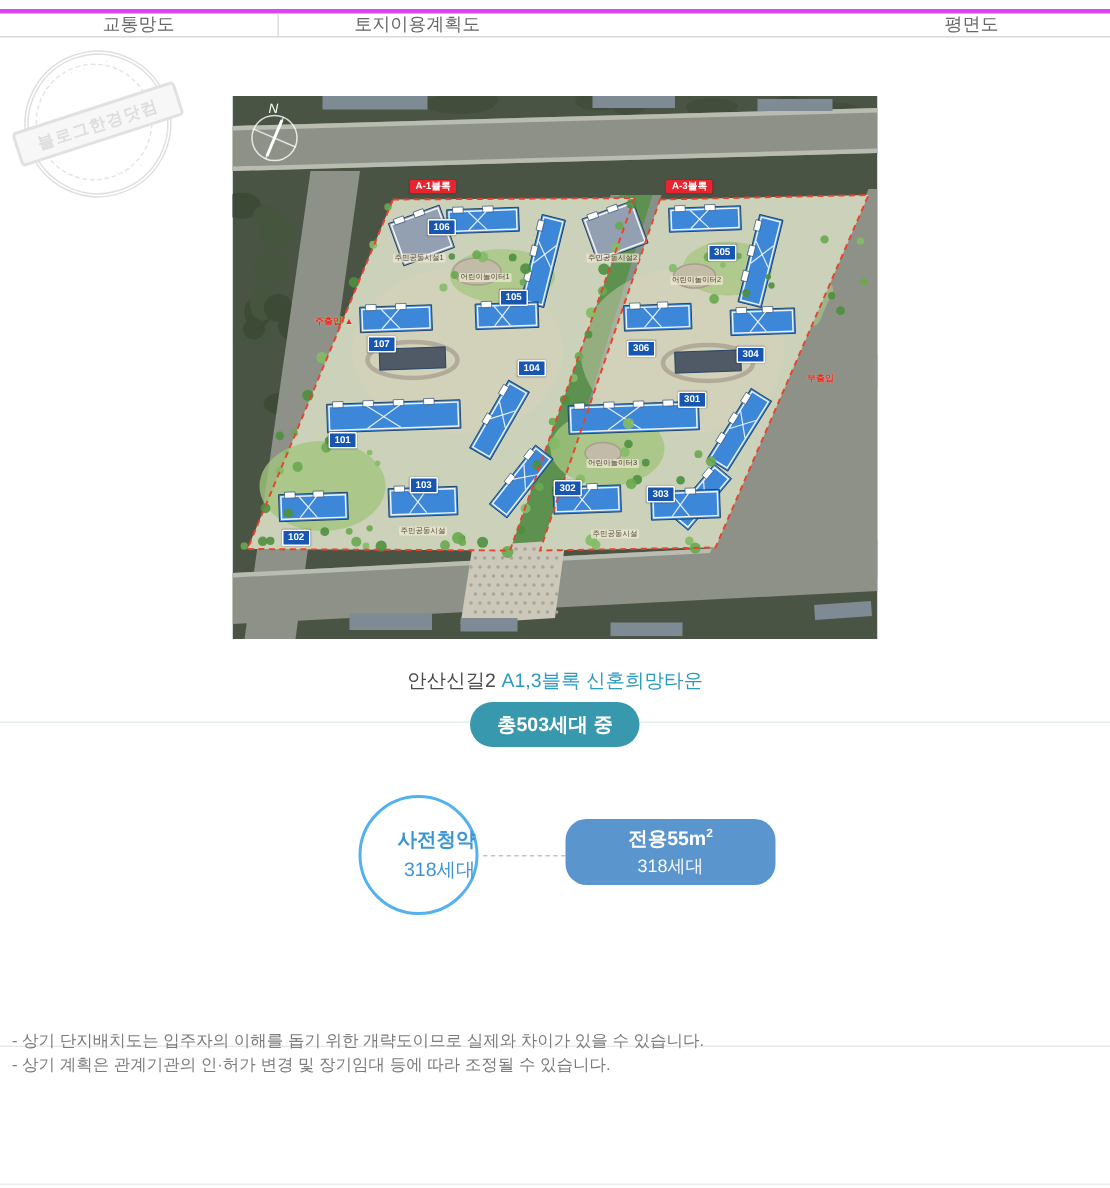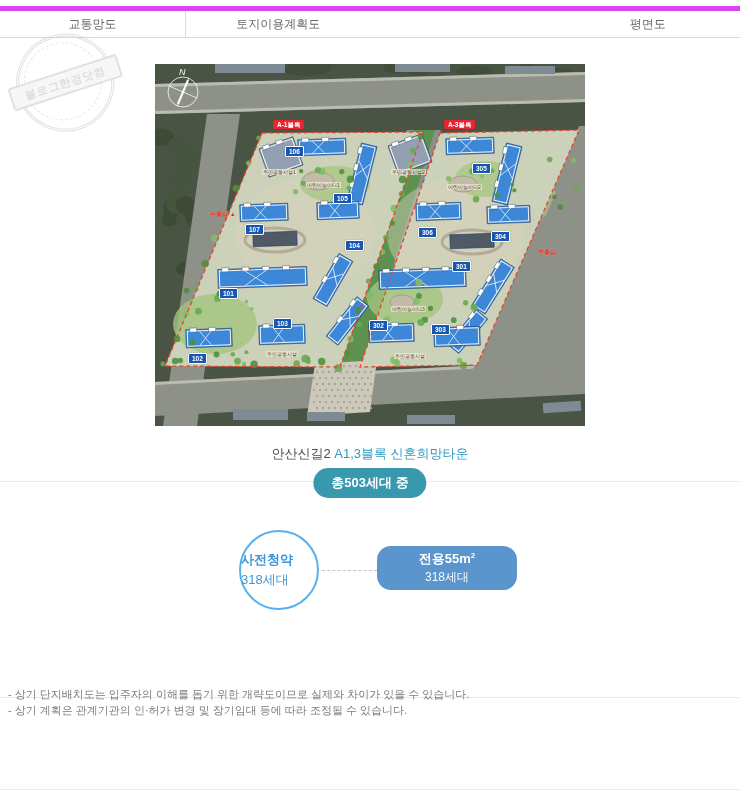--- a/index.html
+++ b/index.html
@@ -1,21 +1,21 @@
 <!DOCTYPE html>
 <html style="--accent_teal: #3898ad; --accent_blue: #5b95ce; --tab_gradient_start: #52b98d; --tab_gradient_end: #2b8ca6; --building_blue: #3d87d8; --boundary_red: #e8432e;"><head>
 <meta charset="utf-8">
 <style>
   html,body{margin:0;padding:0;background:#fff;}
   body{font-family:"Liberation Sans","DejaVu Sans",sans-serif;}
   .page{position:relative;width:740px;height:792px;background:#fff;overflow:hidden;}
 
   
-  .tabbar{position:absolute;left:0;top:6px;width:740px;height:32px;display:flex;
-          border-top:5px solid #d946ef;border-bottom:1px solid #d9d9d9;box-sizing:border-box;background:#fff;text-align:right;}
+  .tabbar{position:absolute;left:0;top:6px;width:740px;height:19px;display:flex;
+          border-top:3px solid #d946ef;border-bottom:1px solid #d9d9d9;box-sizing:border-box;background:#fff;text-align:right;}
   .tab{flex:1 1 0;display:flex;align-items:center;justify-content:center;
        font-size:12px;color:#666;cursor:pointer;border-left:1px solid #ddd;box-sizing:border-box;}
   .tab:first-child{border-left:none;}
   .tab.active{background:linear-gradient(90deg,var(--tab_gradient_start),var(--tab_gradient_end));
        color:#fff;font-weight:bold;border-left:none;margin-top:43px;}
   .tab.active + .tab{border-left:none;}
 
   
   .stamp{position:absolute;left:12px;top:30px;width:104px;height:104px;transform:rotate(-18deg);
          opacity:.55;pointer-events:none;}
@@ -47,21 +47,21 @@
   .caption{position:absolute;left:0;top:445px;width:740px;text-align:center;font-size:13px;color:#4a4a4a;}
   .caption .hl{color:#2d9ac0;font-weight:normal;}
   .total-line{position:absolute;left:0;top:481px;width:740px;height:1px;background:#e2edf0;}
   .total-pill{position:absolute;left:370px;top:468px;transform:translateX(-50%);
        background:var(--accent_teal);color:#fff;font-size:13px;font-weight:bold;
        padding:6px 18px;border-radius:15px;white-space:nowrap;}
 
   
   .supply-circle{position:absolute;left:239px;top:530px;width:80px;height:80px;border-radius:50%;
        border:2.5px solid #53b2ee;background:#fff;display:flex;flex-direction:column;
-       align-items:flex-start;justify-content:center;box-sizing:border-box;}
+       align-items:flex-end;justify-content:center;box-sizing:border-box;}
   .supply-circle .l1{color:#3e95d6;font-weight:bold;font-size:13px;}
   .supply-circle .l2{color:#3e95d6;font-size:13px;margin-top:2px;}
   .supply-connector{position:absolute;left:322px;top:570px;width:55px;height:0;
        border-top:1px dashed #c4c4c4;}
   .supply-box{position:absolute;left:377px;top:546px;width:140px;height:44px;border-radius:14px;
        background:var(--accent_blue);color:#fff;display:flex;flex-direction:column;
        align-items:center;justify-content:center;}
   .supply-box .t{font-size:13px;font-weight:bold;}
   .supply-box .t sup{font-size:8px;}
   .supply-box .u{font-size:12px;opacity:.95;margin-top:1px;}

